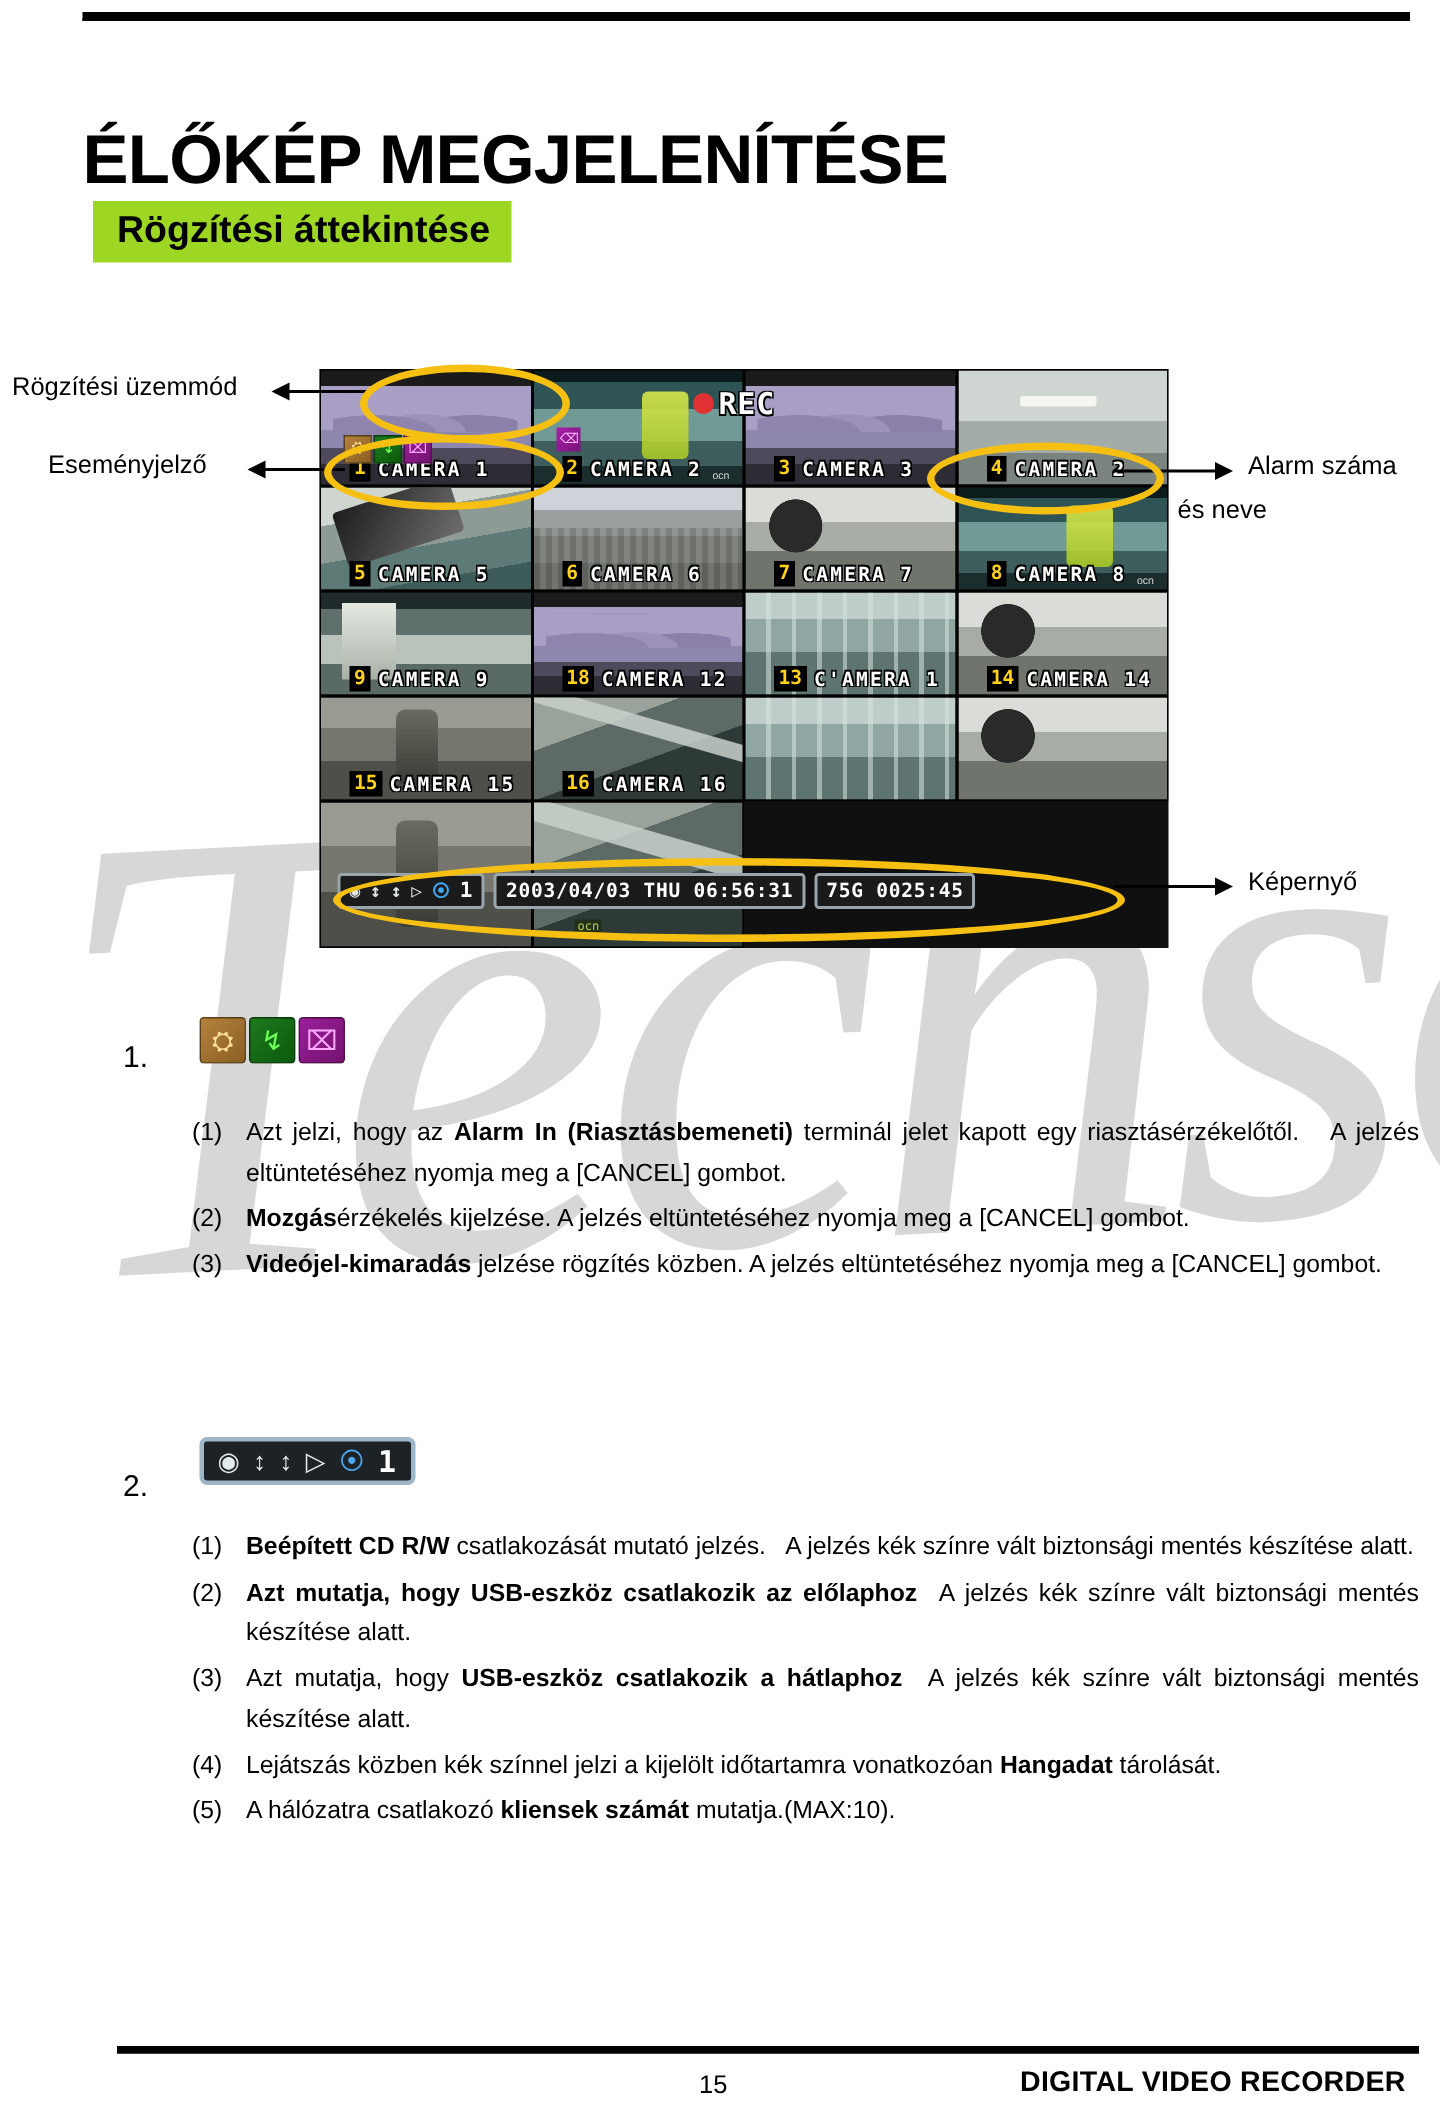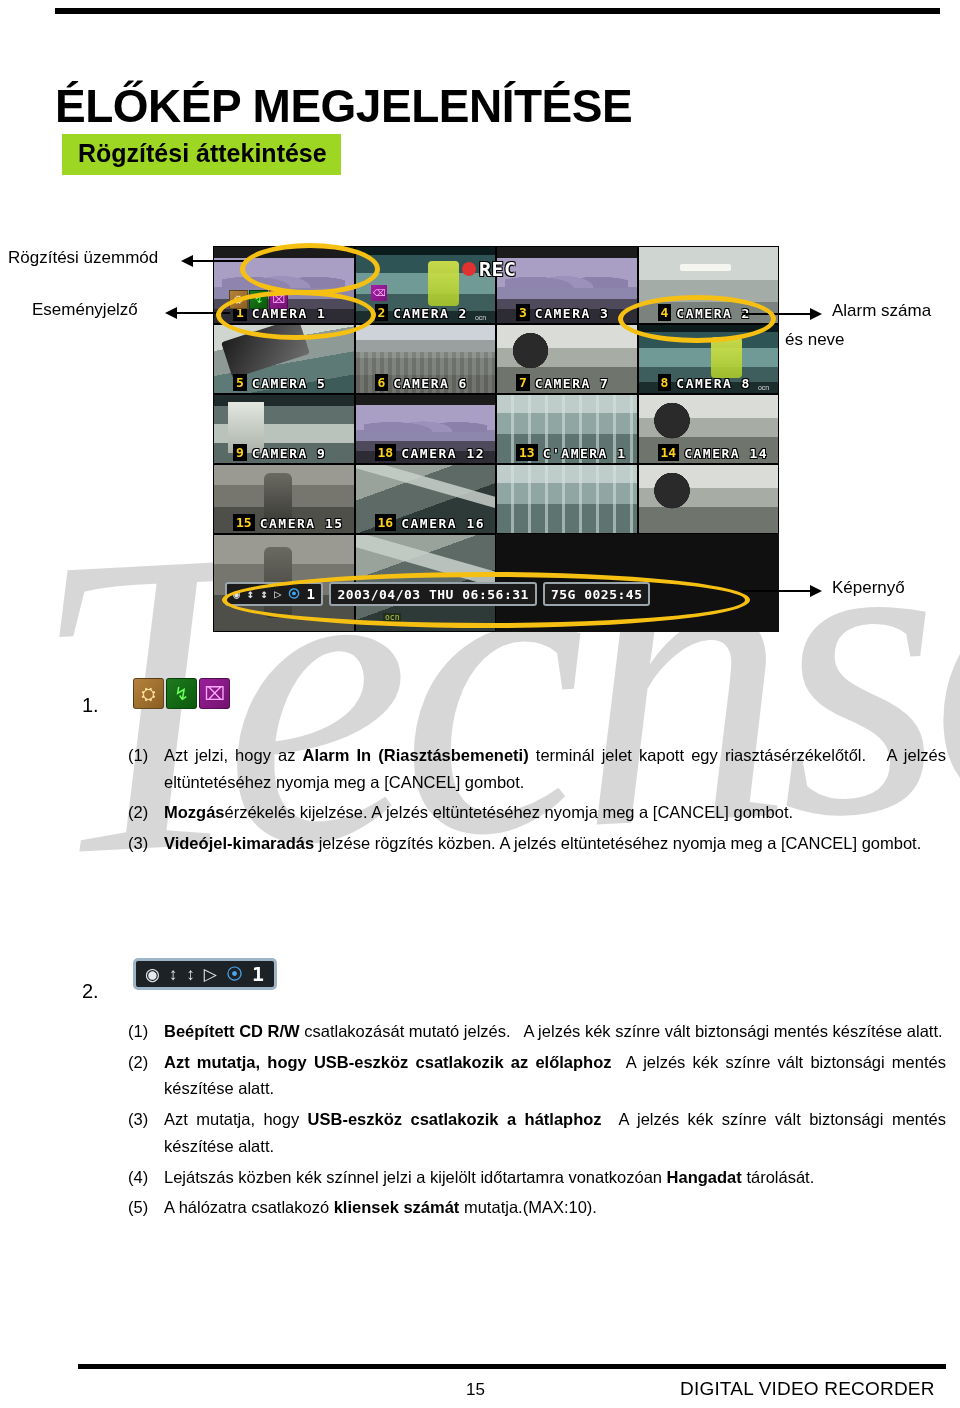--- a/index.html
+++ b/index.html
@@ -203,21 +203,21 @@
     font-size:16.5px;line-height:1.62;text-align:justify;
   }
   .li .marker{flex:0 0 36px;}
   .li .body{flex:1 1 auto;text-align:justify;text-justify:inter-word;}
   b{font-weight:bold;}
 
   
   #foot-rule{position:absolute;left:78px;top:1364px;width:868px;height:3px;background:#000;
     border-bottom:2px solid #000;z-index:3;}
   #foot-page{position:absolute;left:466px;top:1380px;z-index:3;font-size:17px;}
-  #foot-title{position:absolute;left:680px;top:1378px;z-index:3;font-size:19px;font-weight:normal;
+  #foot-title{position:absolute;left:680px;top:1378px;z-index:3;font-size:19px;font-weight:bold;
     letter-spacing:.2px;white-space:nowrap;}
 </style>
 </head>
 <body>
 
 <div id="watermark">Techson</div>
 
 <div id="top-rule"></div>
 
 <h1 id="page-title">ÉLŐKÉP MEGJELENÍTÉSE</h1>

